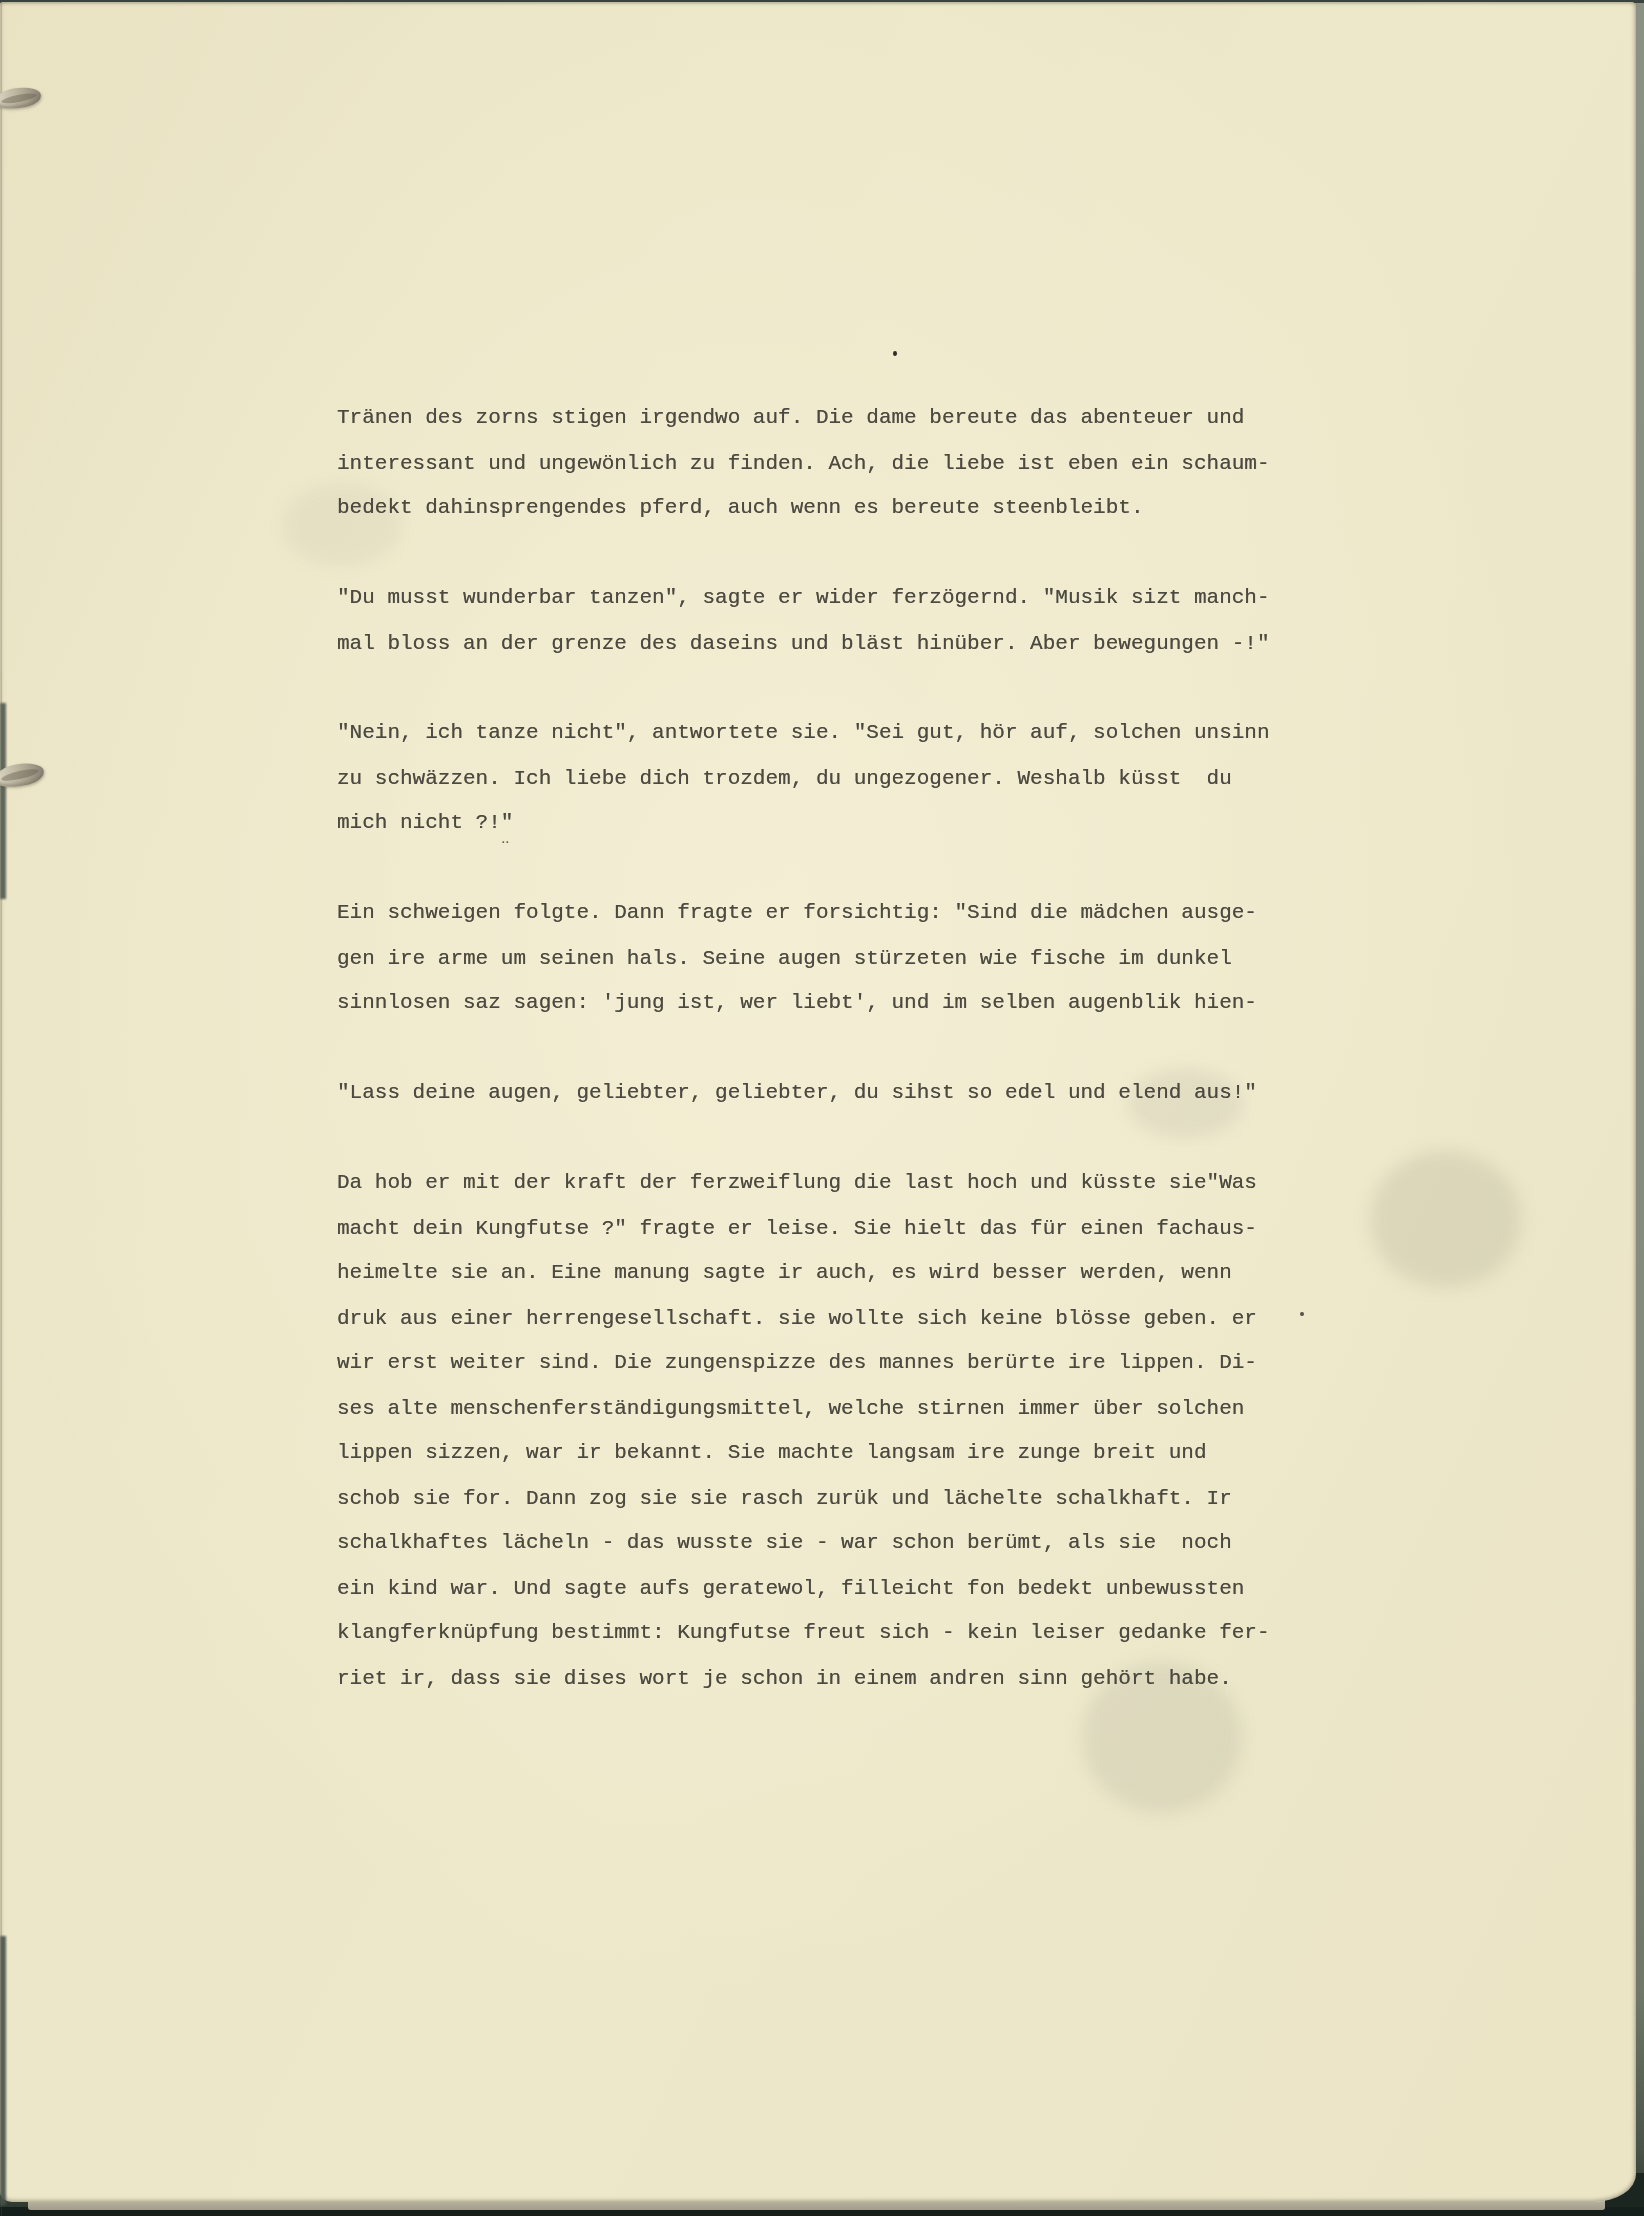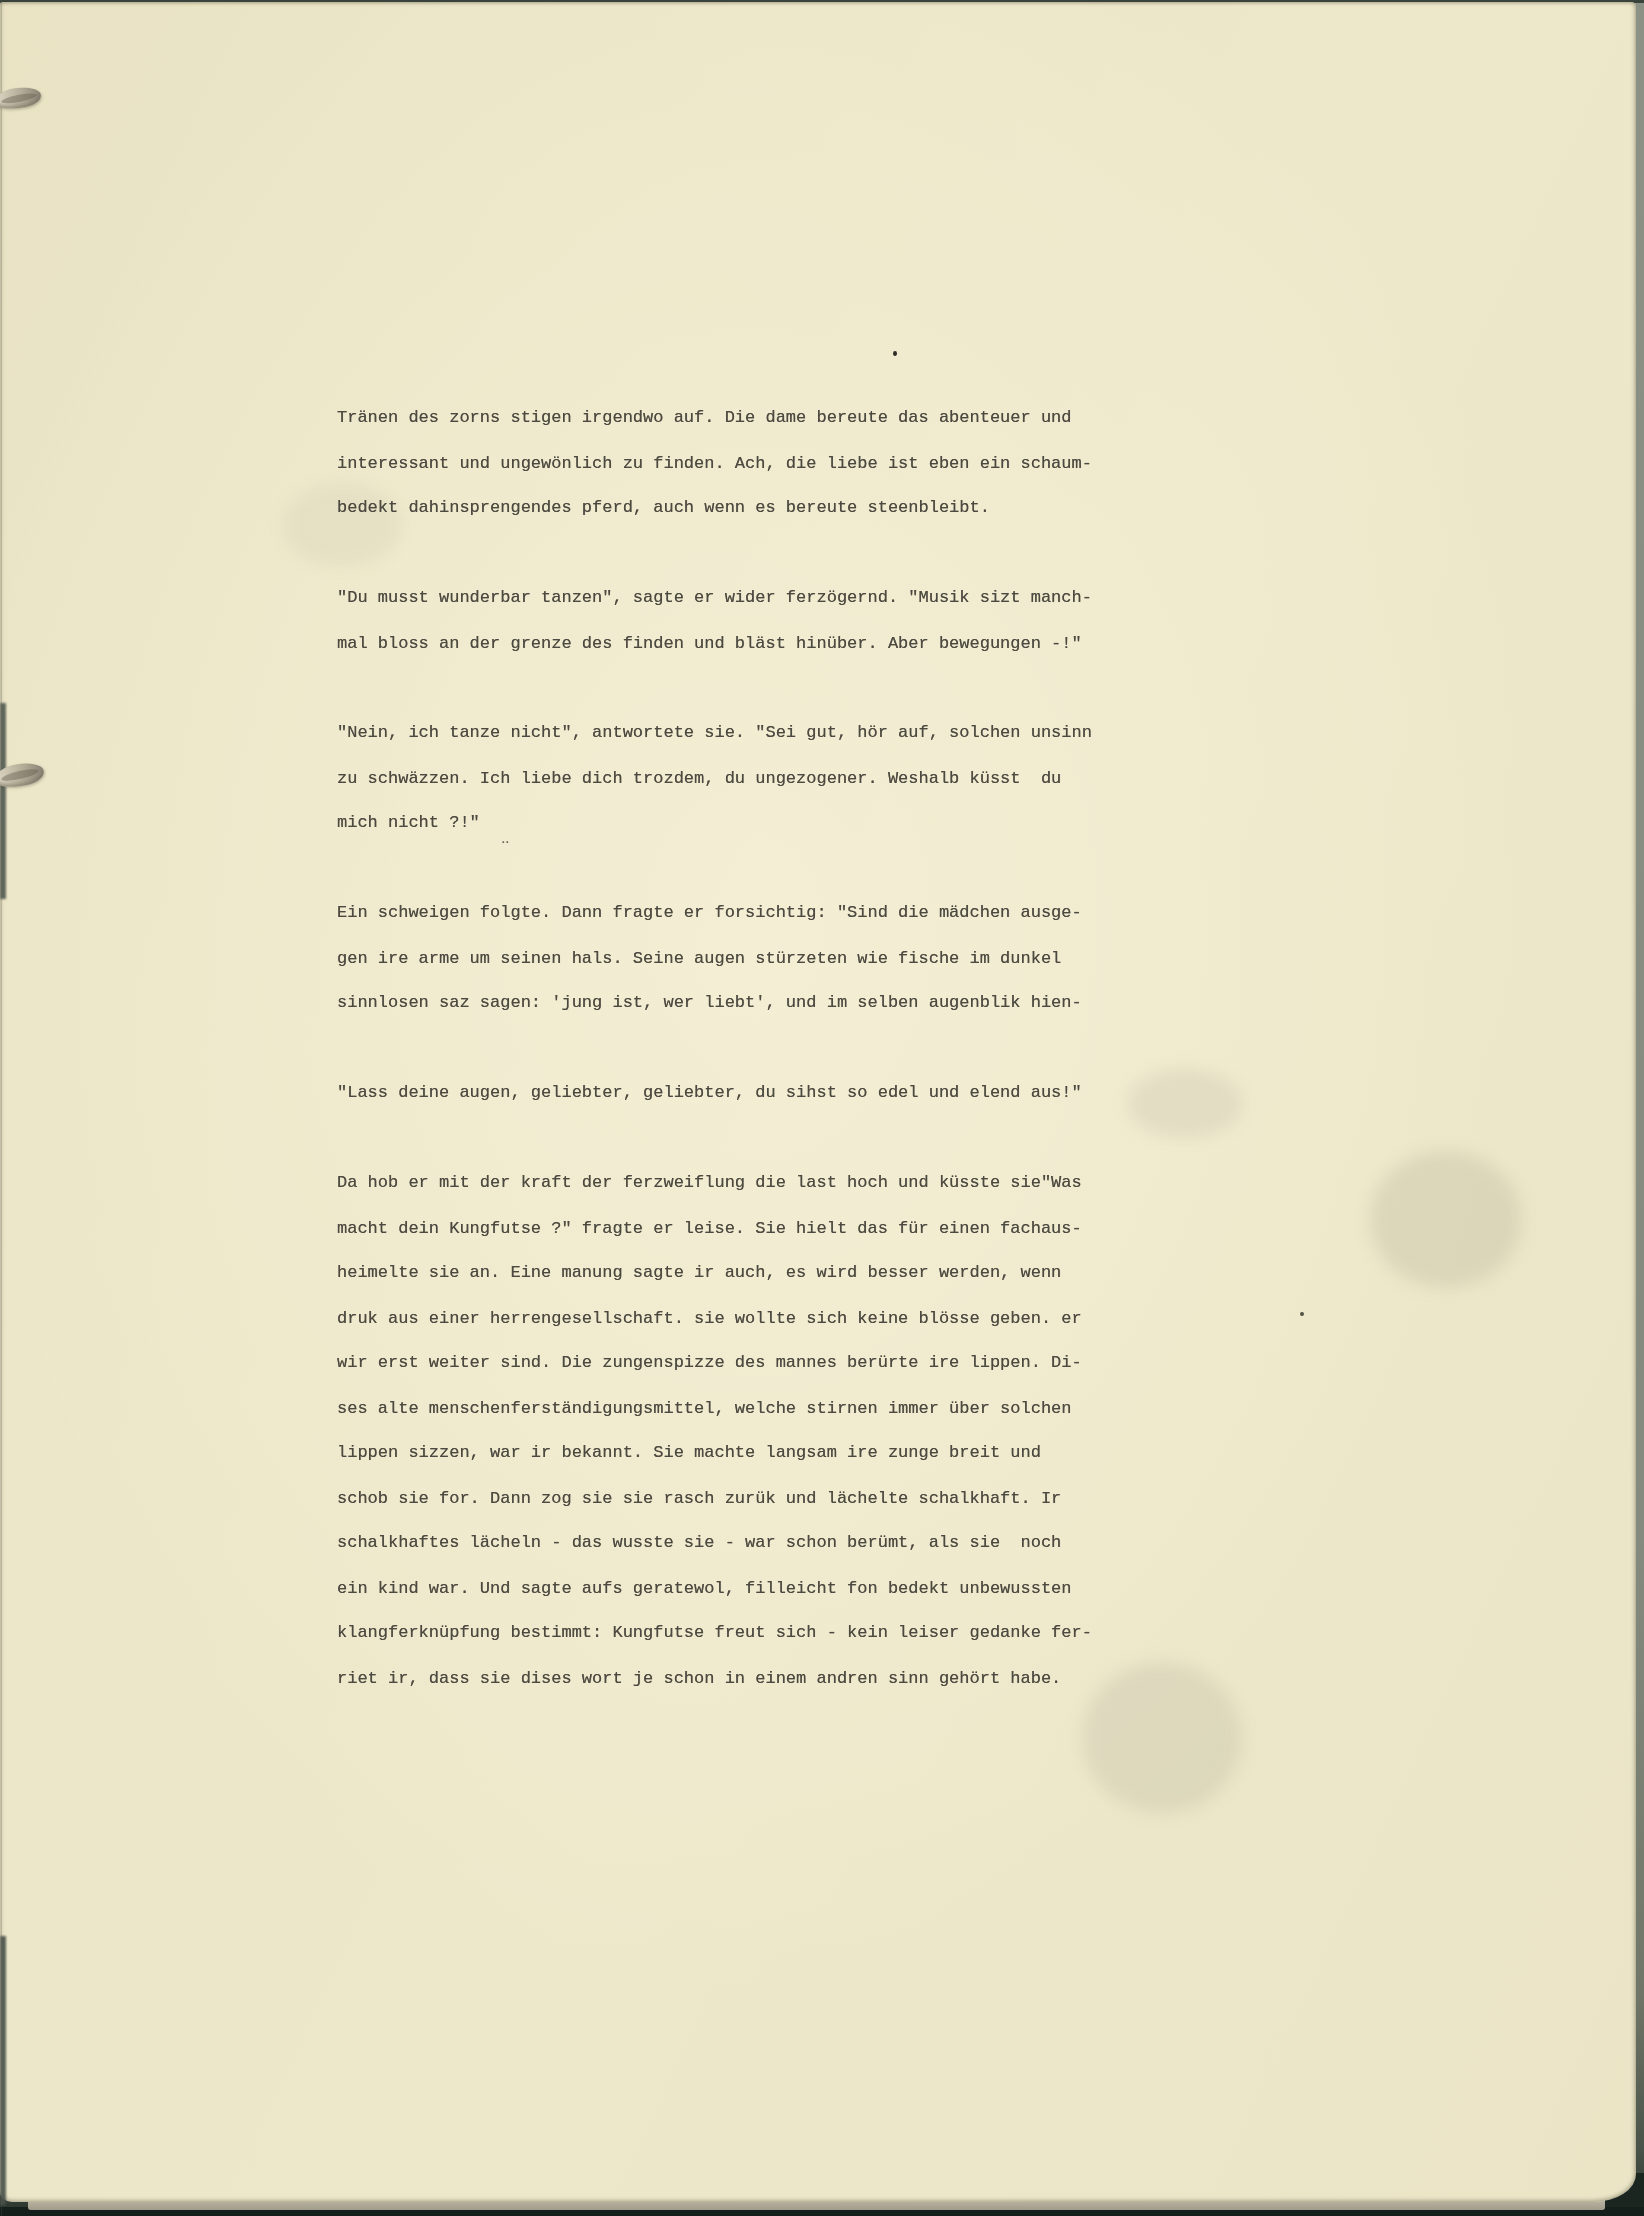--- a/index.html
+++ b/index.html
@@ -73,21 +73,21 @@
     font-size:21px;color:rgba(74,71,60,.8);line-height:1;
   }
   .smudge{position:absolute;border-radius:50%;filter:blur(8.2px);}
   .smudge-1{left:1370px;top:1151px;width:151px;height:137px;background:rgba(110,112,95,.14);}
   .smudge-2{left:1082px;top:1662px;width:160px;height:151px;background:rgba(110,112,95,.12);}
   .smudge-3{left:1128px;top:1069px;width:114px;height:69px;background:rgba(110,112,95,.10);}
   .smudge-4{left:283px;top:484px;width:119px;height:82px;background:rgba(110,112,95,.07);}
   .text-block{
     position:absolute;left:337px;top:395px;width:1073px;
     color:#403e36;
-    font-size:17px;
+    font-size:21px;
     letter-spacing:0;
   }
   .para{margin:0 0 45px 0;}
   .para:last-child{margin-bottom:0;}
   .line{
     white-space:pre;
     height:45px;line-height:45px;
     text-shadow:0 0 0.6px rgba(64,62,54,.65), 0.3px 0.3px 0 rgba(64,62,54,.18);
     opacity:.93;
   }
@@ -122,21 +122,21 @@
   <div class="stray-diaeresis">¨</div>
 
   <div class="text-block">
       <div class="para">
         <div class="line">Tränen des zorns stigen irgendwo auf. Die dame bereute das abenteuer und</div>
         <div class="line">interessant und ungewönlich zu finden. Ach, die liebe ist eben ein schaum-</div>
         <div class="line">bedekt dahinsprengendes pferd, auch wenn es bereute steenbleibt.</div>
       </div>
       <div class="para">
         <div class="line">"Du musst wunderbar tanzen", sagte er wider ferzögernd. "Musik sizt manch-</div>
-        <div class="line">mal bloss an der grenze des finden und bläst hinüber. Aber bewegungen -!"</div>
+        <div class="line">mal bloss an der grenze des daseins und bläst hinüber. Aber bewegungen -!"</div>
       </div>
       <div class="para">
         <div class="line">"Nein, ich tanze nicht", antwortete sie. "Sei gut, hör auf, solchen unsinn</div>
         <div class="line">zu schwäzzen. Ich liebe dich trozdem, du ungezogener. Weshalb küsst  du</div>
         <div class="line">mich nicht ?!"</div>
       </div>
       <div class="para">
         <div class="line">Ein schweigen folgte. Dann fragte er forsichtig: "Sind die mädchen ausge-</div>
         <div class="line">gen ire arme um seinen hals. Seine augen stürzeten wie fische im dunkel</div>
         <div class="line">sinnlosen saz sagen: 'jung ist, wer liebt', und im selben augenblik hien-</div>

